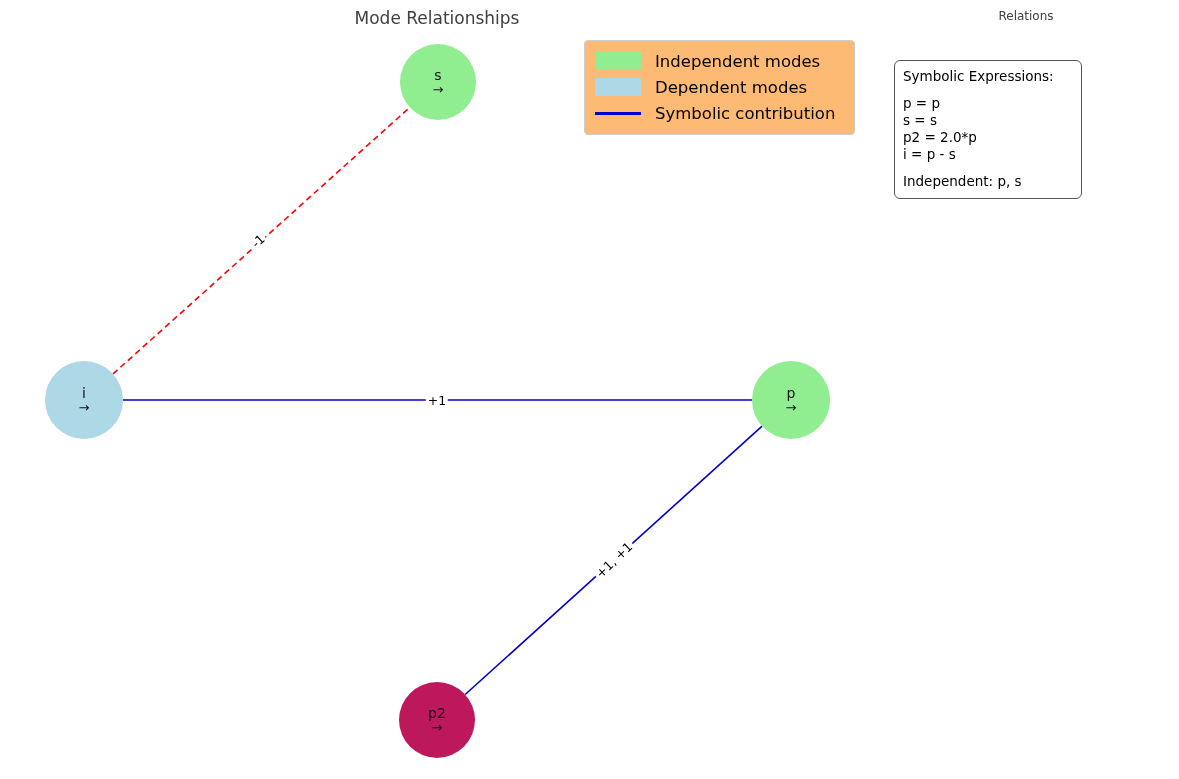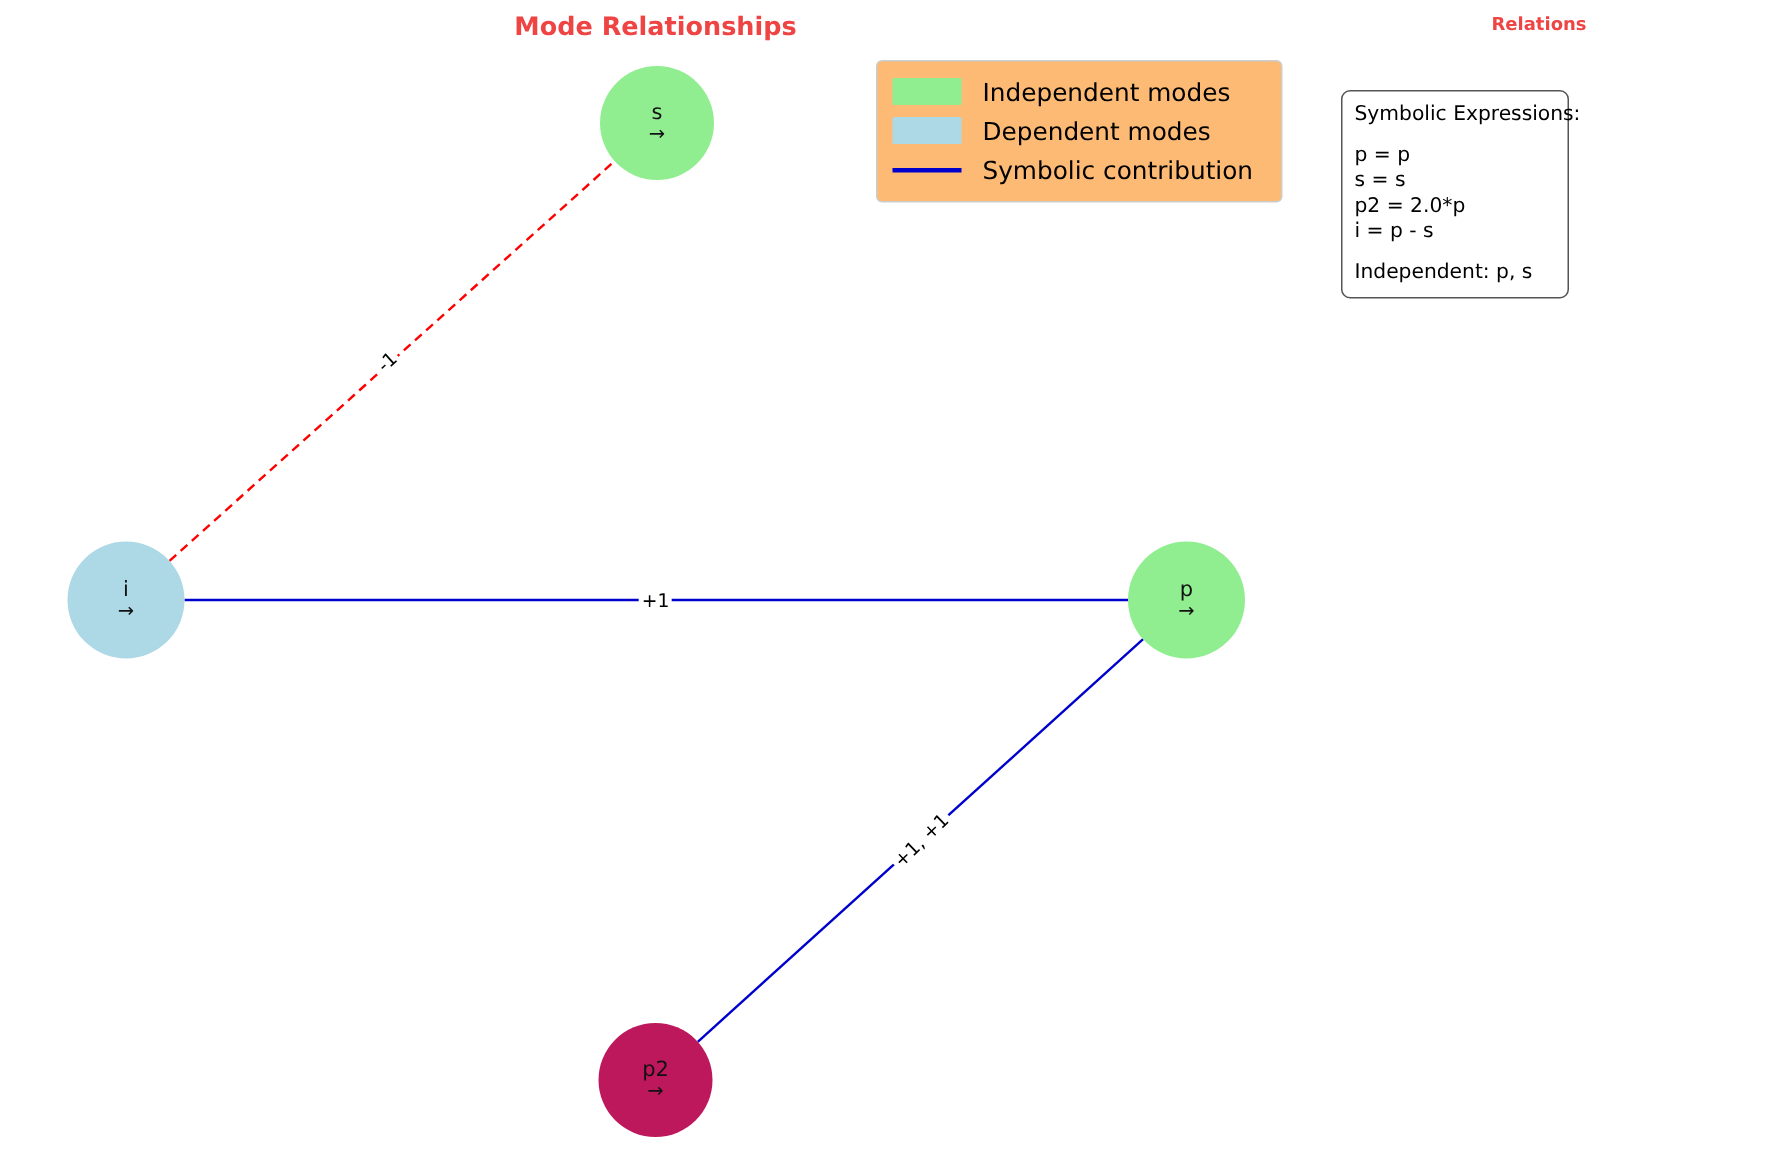--- a/index.html
+++ b/index.html
@@ -19,23 +19,23 @@
   #canvas {
     position: absolute;
     left: 0; top: 0;
     width: 1179px;
     height: 779px;
   }
 
   
   .panel-title {
     position: absolute;
-    font-weight: bold;
+    font-weight: normal;
     font-size: 17px;
-    color: #ef4444;
+    color: #404040;
     text-align: right;
     white-space: nowrap;
     transform: translateX(-50%);
   }
   #graph-title { left: 437px; top: 8px; }
   #relations-title { left: 1026px; top: 9px; font-size: 12px; }
 
   
   .node {
     position: absolute;
@@ -113,21 +113,21 @@
     font-size: 16.5px;
     color: #000;
     white-space: nowrap;
   }
 
   
   #relations-box {
     position: absolute;
     left: 894px;
     top: 60px;
-    width: 152px;
+    width: 188px;
     box-sizing: border-box;
     border: 1px solid #555555;
     border-radius: 6px;
     background: #ffffff;
     padding: 7px 8px 8px 8px;
     font-size: 13.5px;
     line-height: 17px;
     color: #000;
   }
   #relations-box .rel-line { white-space: nowrap; }

